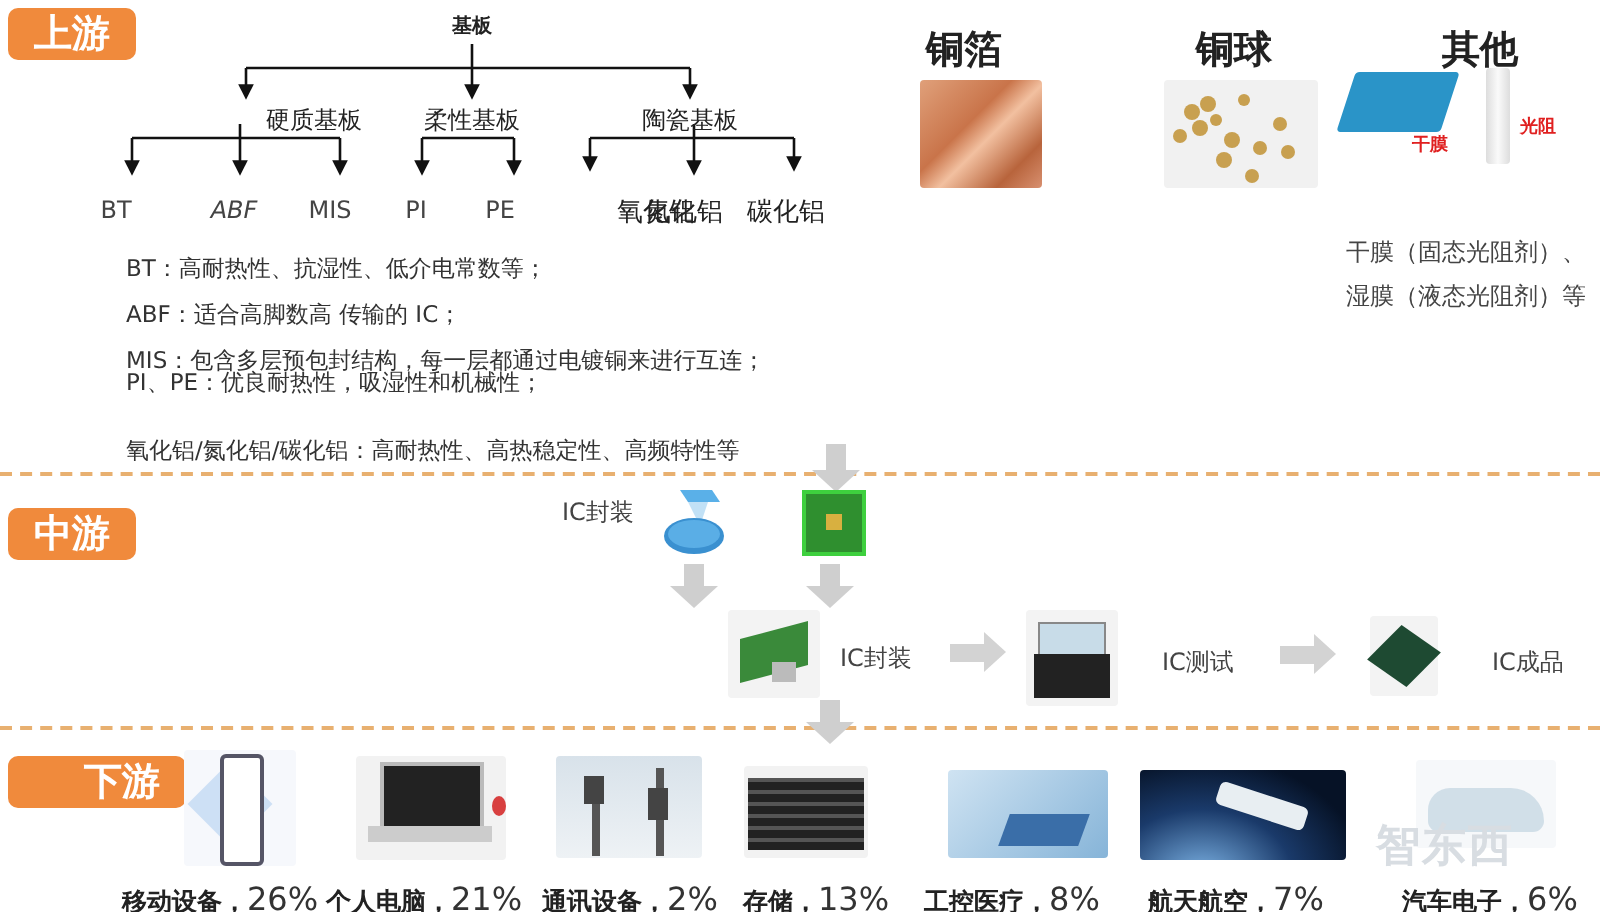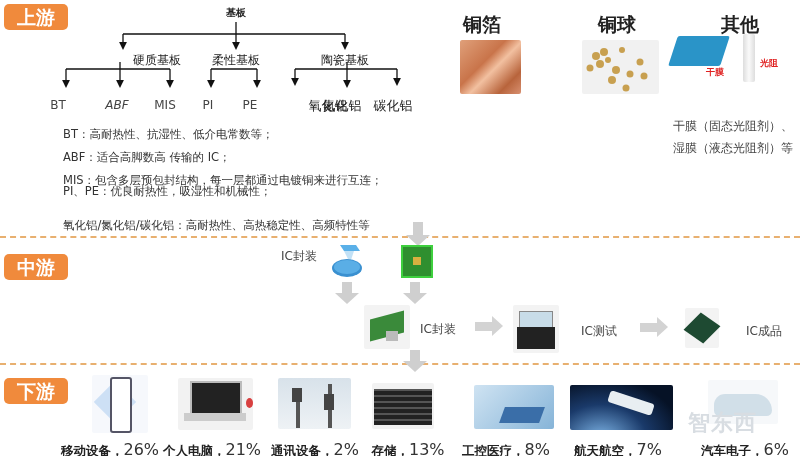--- a/index.html
+++ b/index.html
@@ -137,21 +137,21 @@
 <div class="gray-arrow-right" style="left:640px;top:323px;width:18px;"></div>
 
 <div class="img" style="left:685px;top:308px;width:34px;height:40px;background:#f3f3f3;">
   <div style="position:absolute;left:5px;top:8px;width:24px;height:24px;background:#1e4a32;transform:rotate(35deg) skewX(-10deg);"></div>
 </div>
 <div class="mid-label" style="left:746px;top:323px;">IC成品</div>
 
 <div class="divider" style="top:363px;"></div>
 <div class="gray-arrow-down" style="left:410px;top:350px;height:12px;"></div>
 
-<div class="stage-badge" style="left:4px;top:378px;">下游</div>
+<div class="stage-badge" style="left:4px;top:378px;padding-left:25px;">下游</div>
 
 <div class="img" style="left:92px;top:375px;width:56px;height:58px;background:#f6f8fc;">
   <div style="position:absolute;left:8px;top:12px;width:30px;height:30px;background:#bcd6f2;transform:rotate(45deg);opacity:.7;"></div>
   <div style="position:absolute;left:18px;top:2px;width:18px;height:52px;background:#fff;border:2px solid #556;border-radius:3px;"></div>
 </div>
 <div class="img" style="left:178px;top:378px;width:75px;height:52px;background:#f2f2f2;">
   <div style="position:absolute;left:12px;top:3px;width:48px;height:30px;background:#222;border:2px solid #bbb;"></div>
   <div style="position:absolute;left:6px;top:35px;width:62px;height:8px;background:#ccc;"></div>
   <div style="position:absolute;left:68px;top:20px;width:7px;height:10px;background:#d84040;border-radius:50%;"></div>
 </div>

